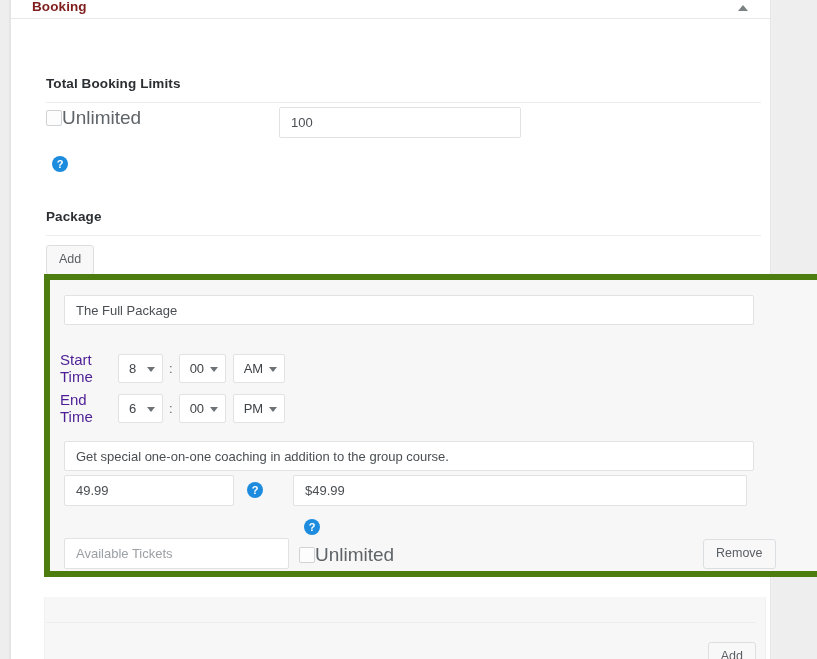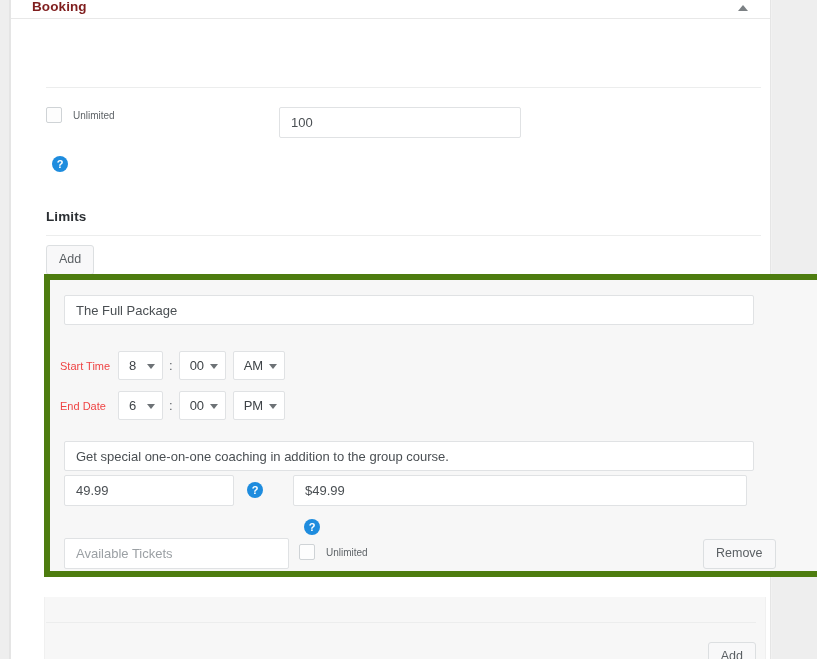--- a/index.html
+++ b/index.html
@@ -122,22 +122,22 @@
   .cb-box {
     width: 16px;
     height: 16px;
     border: 1px solid #cfd3d6;
     border-radius: 2px;
     background: #fdfdfd;
     box-sizing: border-box;
     cursor: pointer;
   }
   .cb-label {
-    margin-left: 11px;
-    font-size: 10px;
+    margin-left: 0;
+    font-size: 19px;
     color: #5f6468;
   }
 
   .text-input {
     box-sizing: border-box;
     border: 1px solid #e0e2e4;
     border-radius: 2px;
     background: #ffffff;
     font-family: "Liberation Sans", sans-serif;
     font-size: 13px;
@@ -229,22 +229,22 @@
   .time-row {
     position: absolute;
     display: flex;
     align-items: center;
     left: 10px;
   }
   #start-time-row { top: 71px; }
   #end-time-row   { top: 111px; }
 
   .time-label {
-    font-size: 11px;
-    color: #ef4444;
+    font-size: 15px;
+    color: #4c1d95;
     width: 58px;
   }
   #end-time-row .time-label { width: 58px; }
 
   .sel {
     position: relative;
     box-sizing: border-box;
     border: 1px solid #e0e2e4;
     border-radius: 2px;
     background: #ffffff;
@@ -370,34 +370,35 @@
     <div class="postbox-header">
       <span class="postbox-title">Booking</span>
       <span class="toggle-indicator">
         <span class="caret"></span>
       </span>
     </div>
 
     <div class="postbox-body">
 
       <div class="section" id="sec-total-limits">
+        <div class="section-heading">Total Booking Limits</div>
         <div class="section-rule"></div>
 
         <div class="cb-row">
           <span class="cb-box"></span>
           <span class="cb-label">Unlimited</span>
         </div>
 
         <input class="text-input" id="limit-input" type="text" value="100" style="">
 
         <div class="help-icon" id="limit-help">?</div>
       </div>
 
       <div class="section" id="sec-tickets">
-        <div class="section-heading">Limits</div>
+        <div class="section-heading">Package</div>
         <div class="section-rule"></div>
 
         <button class="btn" id="tickets-add-btn">Add</button>
 
         <div class="ticket-card">
 
           <input class="text-input" id="ticket-name" type="text" value="The Full Package" style="">
 
           <div class="time-row" id="start-time-row">
             <span class="time-label">Start Time</span>
@@ -411,21 +412,21 @@
               <span class="arrow"></span>
             </span>
             <span style="width:7px;display:inline-block;"></span>
             <span class="sel sel-ampm">
               <span>AM</span>
               <span class="arrow"></span>
             </span>
           </div>
 
           <div class="time-row" id="end-time-row">
-            <span class="time-label">End Date</span>
+            <span class="time-label">End Time</span>
             <span class="sel sel-hour">
               <span>6</span>
               <span class="arrow"></span>
             </span>
             <span class="colon">:</span>
             <span class="sel sel-minute">
               <span>00</span>
               <span class="arrow"></span>
             </span>
             <span style="width:7px;display:inline-block;"></span>

